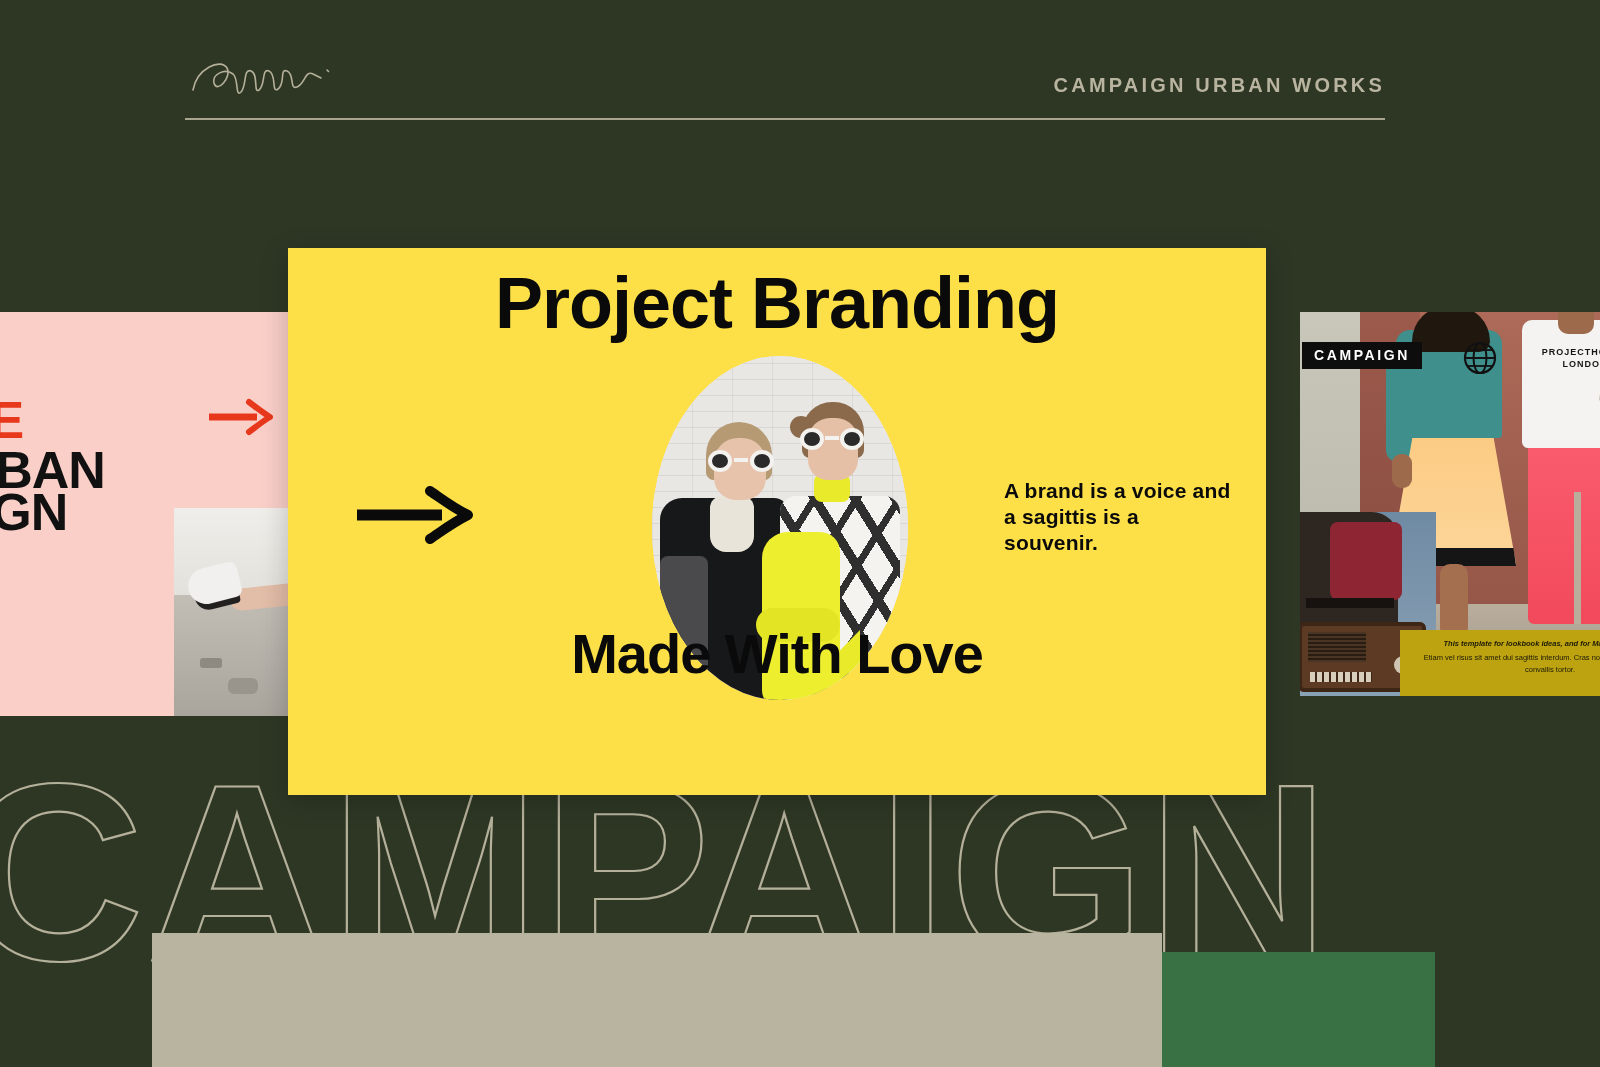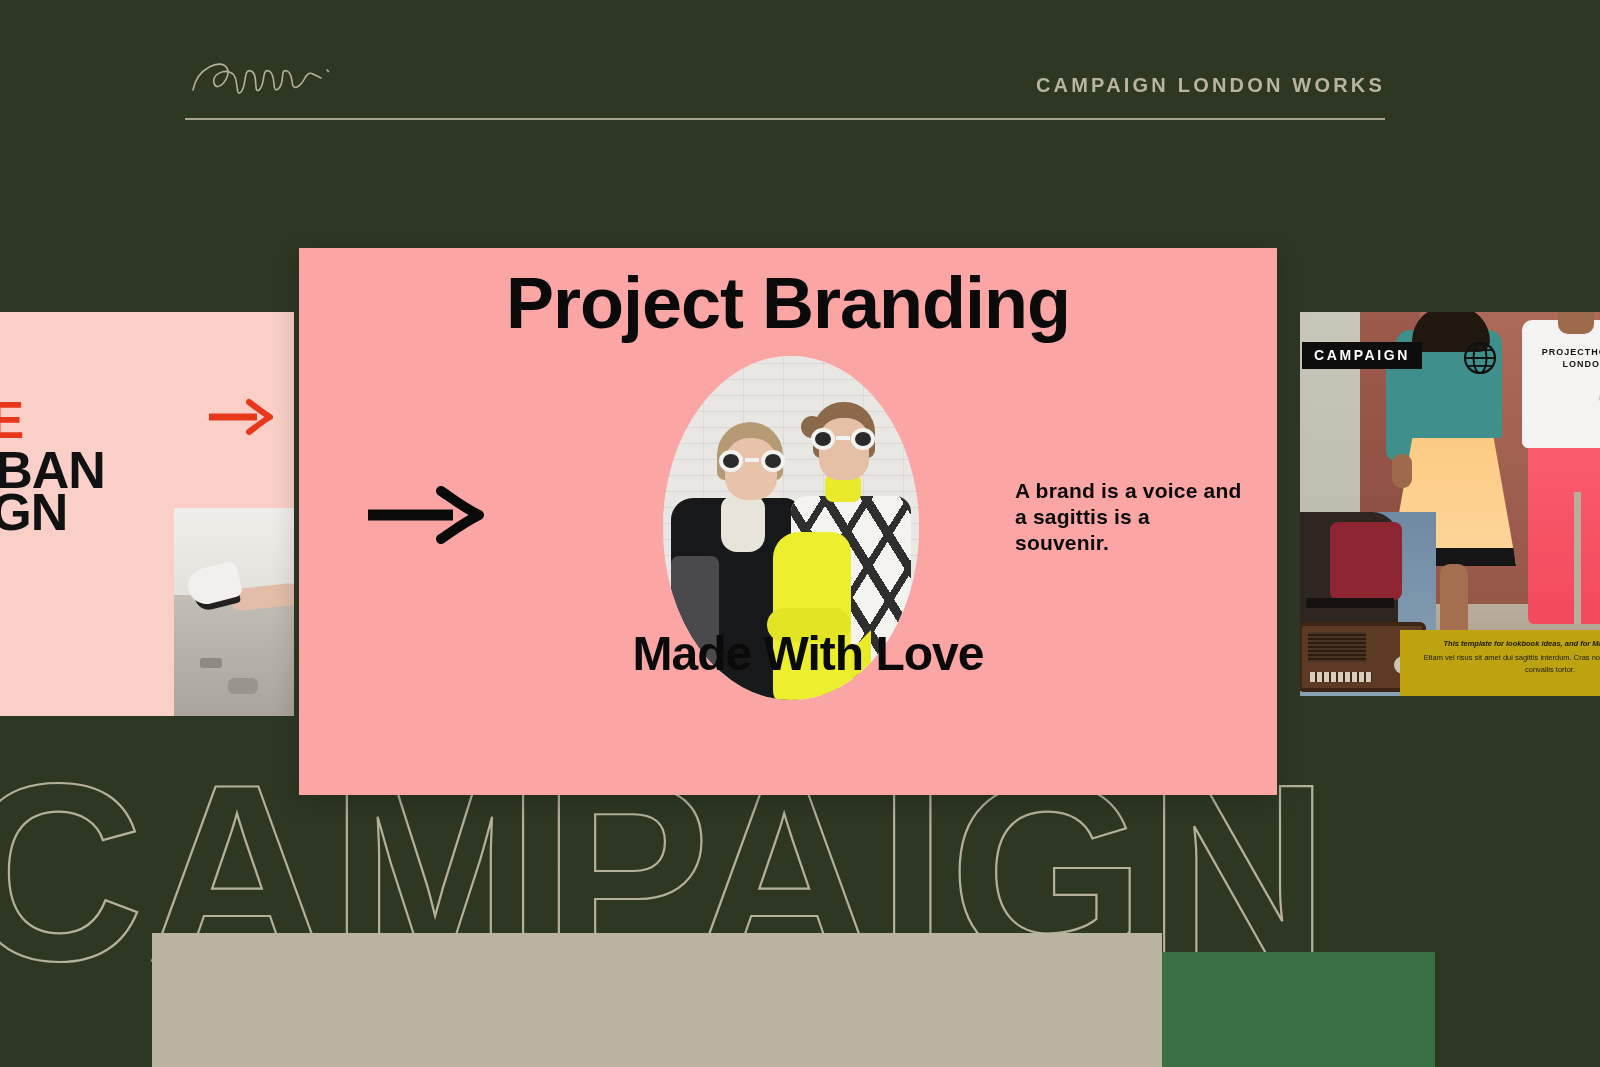--- a/index.html
+++ b/index.html
@@ -285,44 +285,43 @@
     font-size:7.5px; font-weight:700; font-style:italic;
     color:#1c1a08; line-height:11px;
   }
   .olive-t2{
     font-size:7.5px; color:#1c1a08; line-height:12px; margin-top:3px;
   }
 
   
   .slide{
     position:absolute;
-    left:299px; top:248px; width:978px; height:547px;
-    background:#fca5a5;
+    left:288px; top:248px; width:978px; height:547px;
+    background:#fde047;
     z-index:9;
     overflow:hidden;
     box-shadow:0 6px 26px rgba(0,0,0,0.22);
   }
   .slide-title{
     position:absolute; left:0; top:22px; width:100%;
     text-align:center;
     font-size:72px; font-weight:700;
     letter-spacing:-1px;
     line-height:67px;
     color:#0a0a0a;
     z-index:3;
   }
   .slide-subtitle{
     position:absolute; left:0; top:372px; width:100%;
     text-align:center;
-    font-size:48px; font-weight:700;
+    font-size:56px; font-weight:700;
     letter-spacing:-1px;
     line-height:67px;
     color:#0a0a0a;
     z-index:3;
-    margin-left:20px;
   }
   .slide-arrow{
     position:absolute; left:66px; top:238px;
     width:120px; height:58px;
     z-index:3;
   }
   .slide-arrow svg{ width:100%; height:100%; display:block; }
   .slide-body{
     position:absolute; left:716px; top:230px;
     width:230px;
@@ -588,17 +587,17 @@
   <div class="header">
     <div class="logo-sign">
       <svg viewBox="0 0 170 55">
         <path d="M8 40 C12 18 36 8 42 18 C47 27 32 44 29 33 C27 24 40 18 48 24
                  C54 29 50 48 56 42 C62 36 58 18 66 21 C74 24 68 44 74 40
                  C81 35 76 18 84 21 C92 24 86 44 93 39 C101 33 94 18 102 21
                  C110 24 104 40 112 37 C120 34 120 20 128 24 L136 28"></path>
         <path d="M142 20 L143.5 21.5"></path>
       </svg>
     </div>
-    <div class="header-title">CAMPAIGN LONDON WORKS</div>
+    <div class="header-title">CAMPAIGN URBAN WORKS</div>
     <div class="header-rule"></div>
   </div>
 
 </div>
 
 </body></html>

